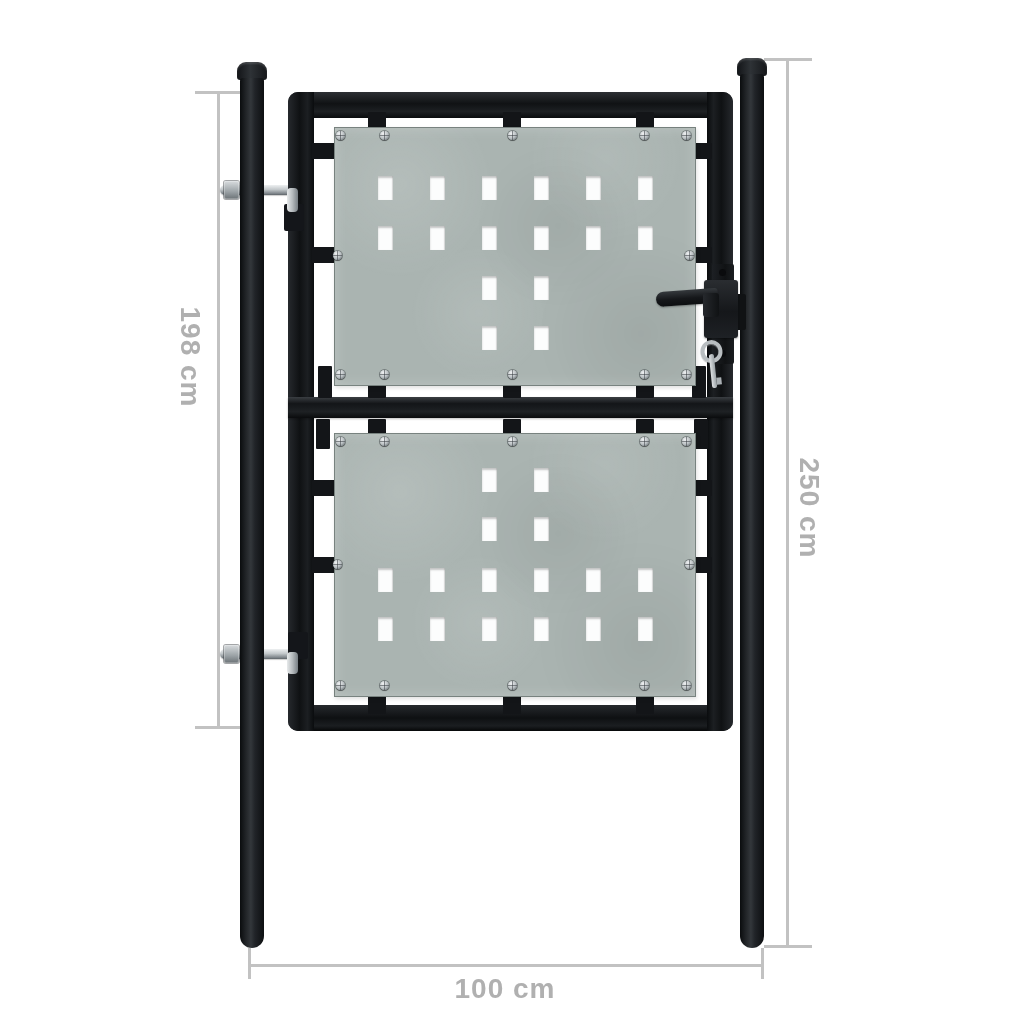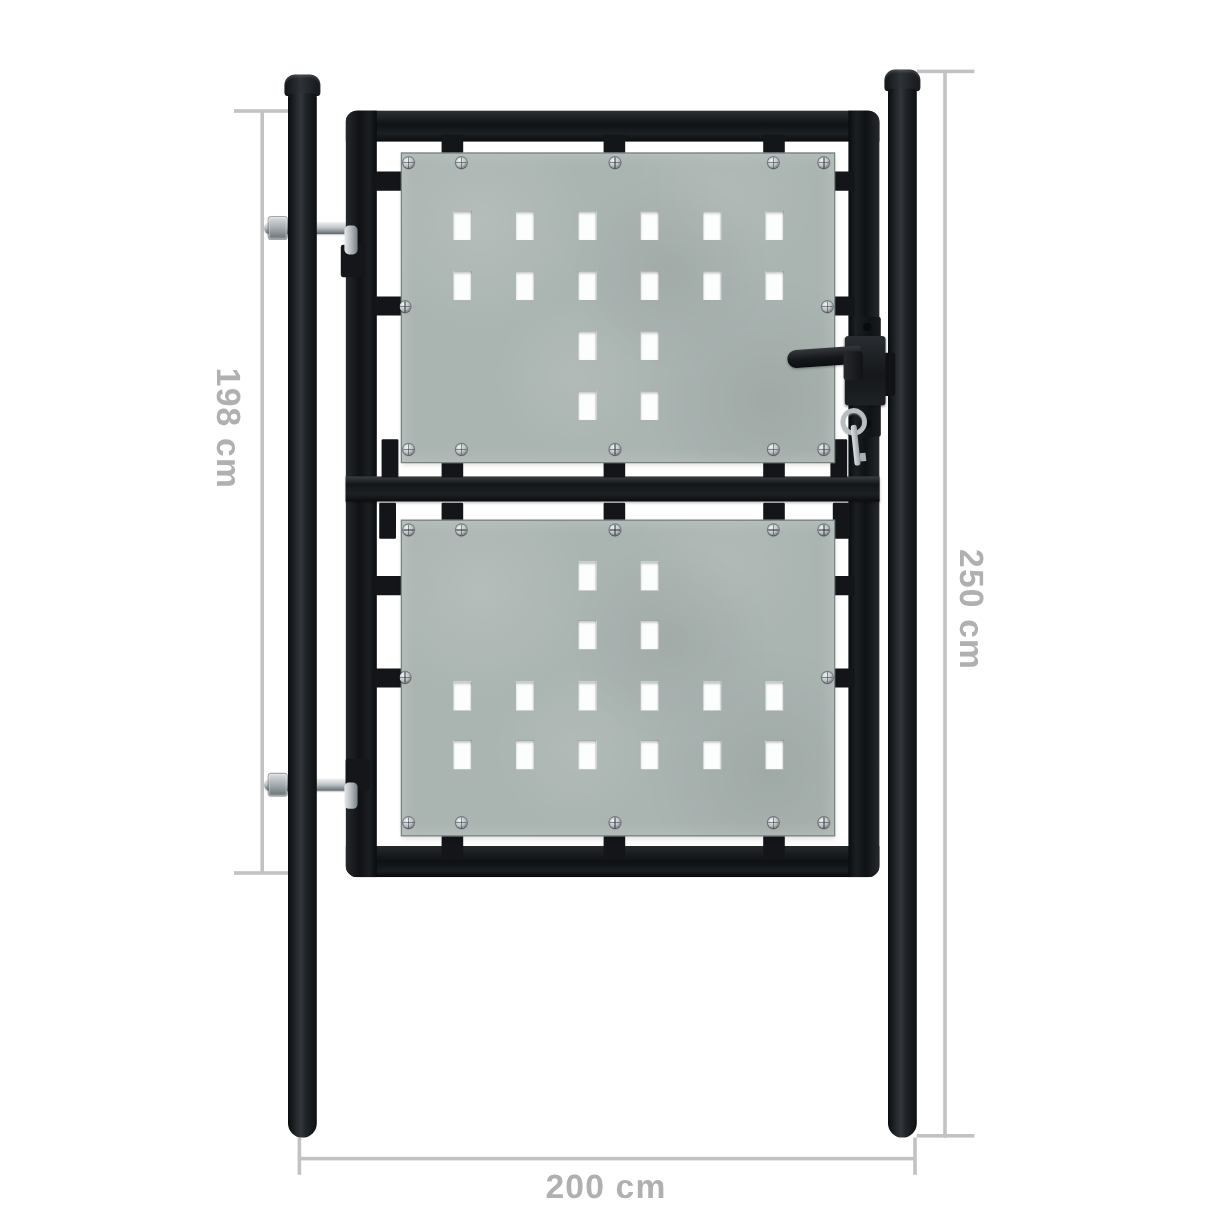--- a/index.html
+++ b/index.html
@@ -90,21 +90,21 @@
     <div class="abs dim-line" style="left:786px;top:59px;width:3px;height:889px;"></div>
     <div class="abs dim-line" style="left:764px;top:58px;width:48px;height:3px;"></div>
     <div class="abs dim-line" style="left:764px;top:945px;width:48px;height:3px;"></div>
     <div class="abs dim-label vertical" style="left:809px;top:508px;">250 cm</div>
   </div>
 
   <div>
     <div class="abs dim-line" style="left:249px;top:964px;width:514px;height:3px;"></div>
     <div class="abs dim-line" style="left:248px;top:948px;width:3px;height:31px;"></div>
     <div class="abs dim-line" style="left:761px;top:948px;width:3px;height:31px;"></div>
-    <div class="abs dim-label horizontal" style="left:505px;top:989px;">200 cm</div>
+    <div class="abs dim-label horizontal" style="left:505px;top:989px;">100 cm</div>
   </div>
 
   <div class="abs hinge-rod" style="left:220px;top:185px;width:78px;height:10px;"></div>
   <div class="abs hinge-rod" style="left:220px;top:649px;width:78px;height:10px;"></div>
 
   <div class="abs post-cap" style="left:237px;top:62px;width:30px;height:18px;"></div>
   <div class="abs post" style="left:240px;top:78px;width:24px;height:870px;"></div>
   <div class="abs post-cap" style="left:737px;top:58px;width:30px;height:18px;"></div>
   <div class="abs post" style="left:740px;top:74px;width:24px;height:874px;"></div>
 

